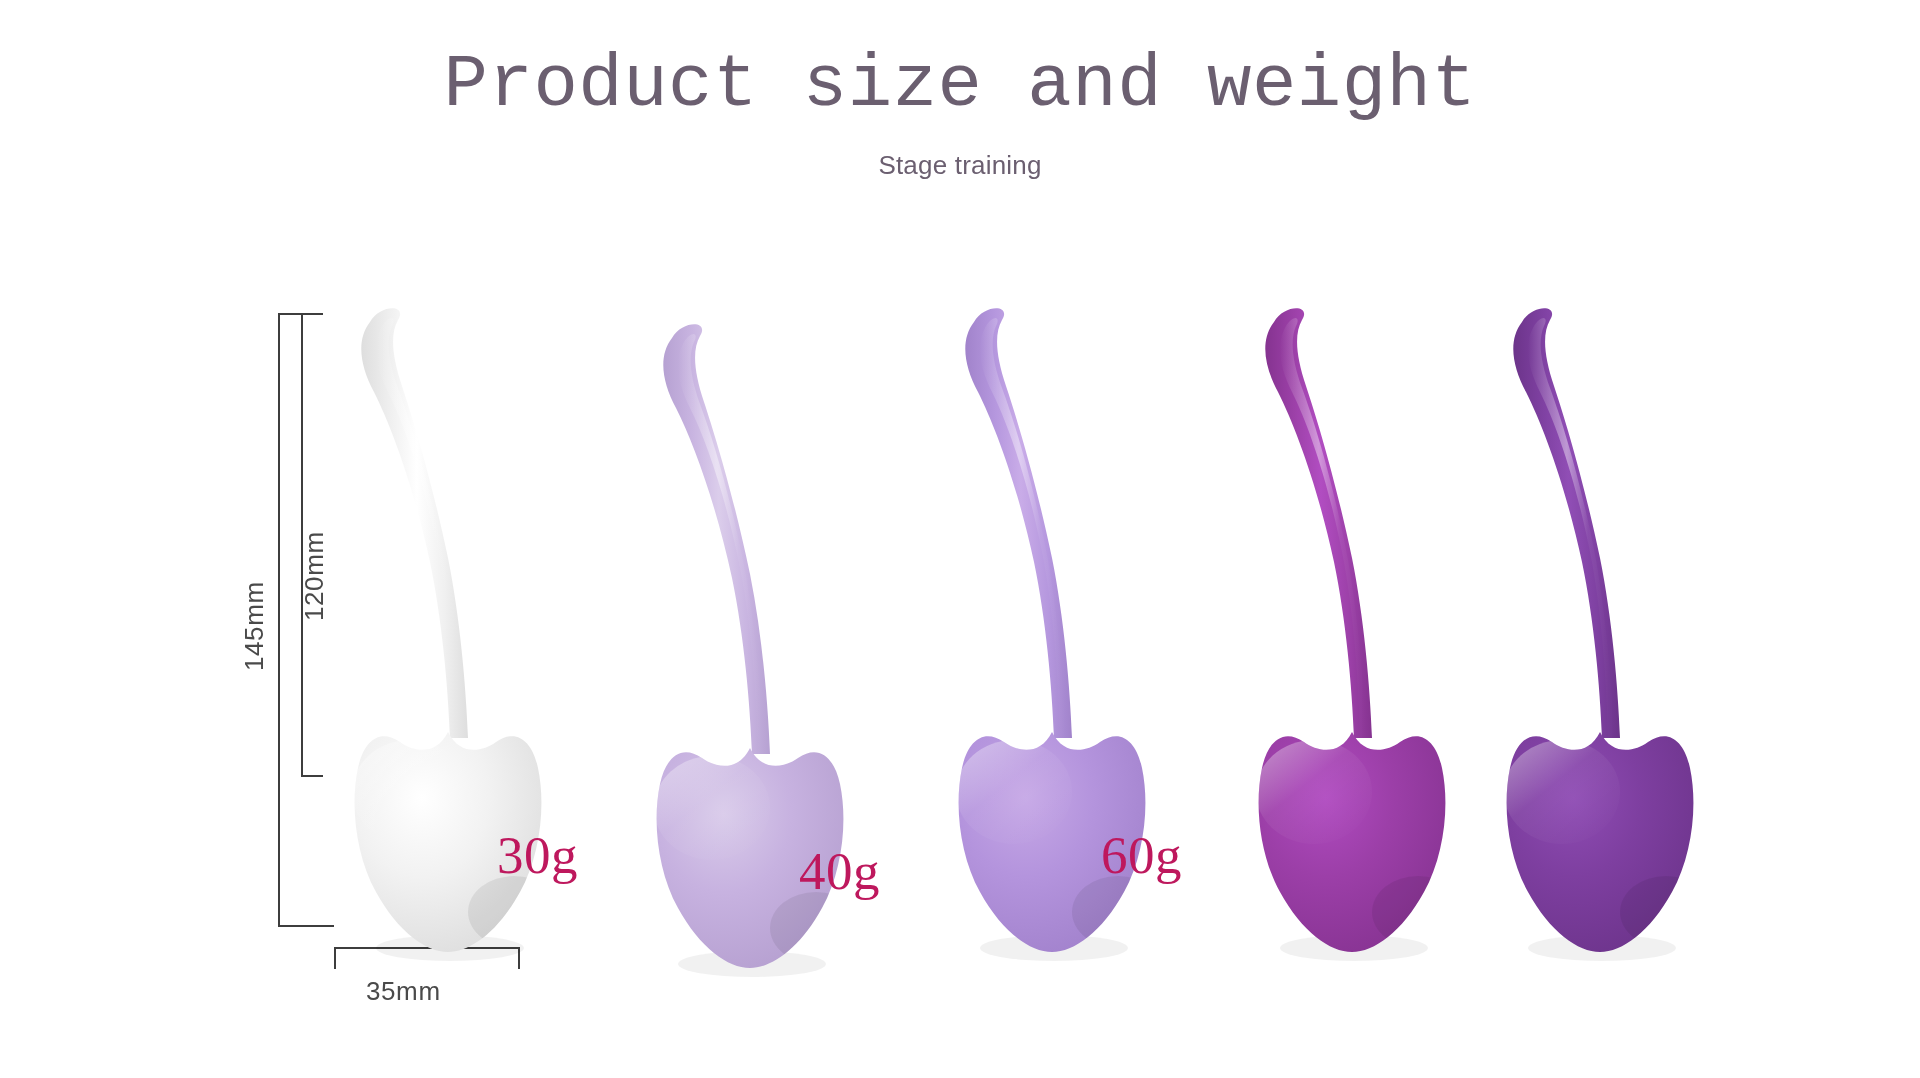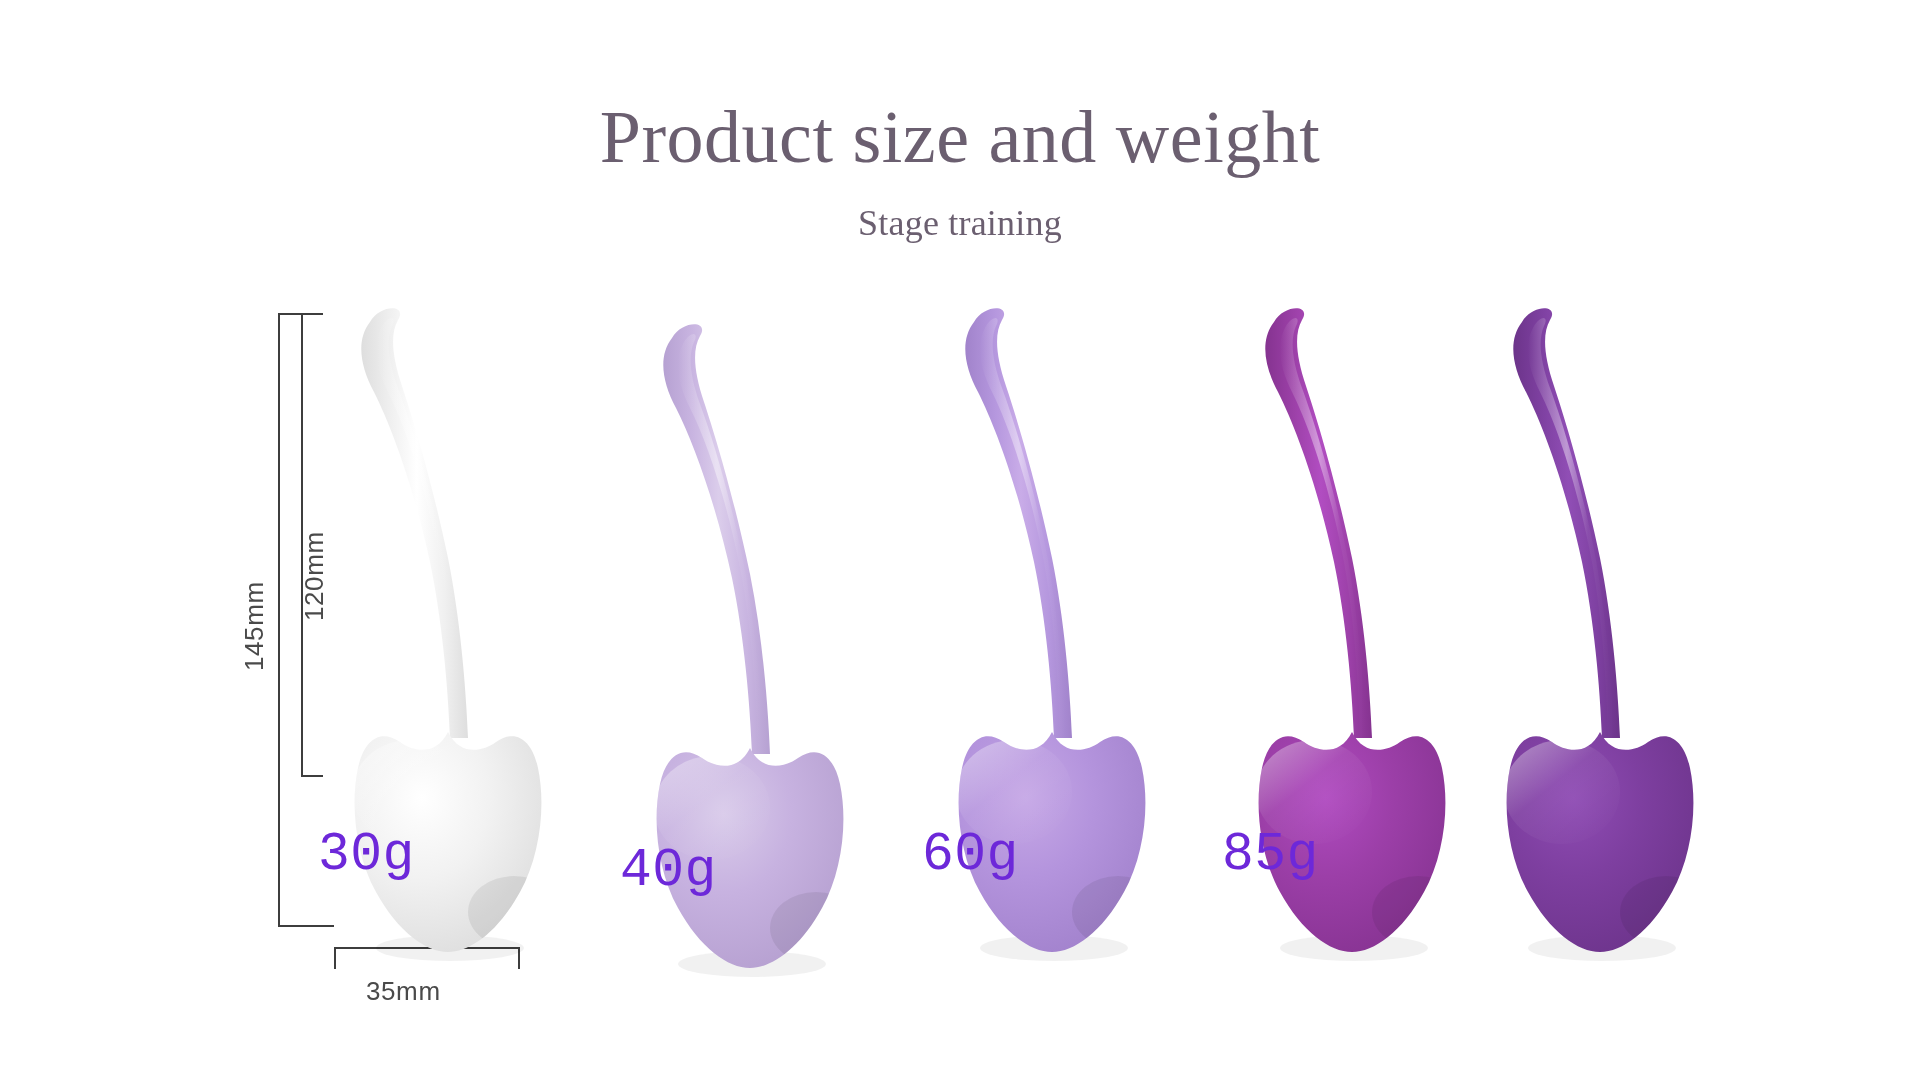--- a/index.html
+++ b/index.html
@@ -19,36 +19,36 @@
   
   #header {
     position: absolute;
     top: 0;
     left: 0;
     width: 1920px;
     text-align: center;
   }
   #page-title {
     margin: 0;
-    padding-top: 100px;
+    padding-top: 48px;
     font-size: 74px;
     font-weight: 400;
     letter-spacing: 0.5px;
     color: #6b5f70;
     line-height: 1.0;
-    font-family: Liberation Serif, serif;
+    font-family: Liberation Mono, monospace;
   }
   #page-subtitle {
     margin: 0;
     padding-top: 28px;
-    font-size: 36px;
+    font-size: 26px;
     font-weight: 400;
     color: #6b5f70;
     letter-spacing: 0.2px;
-    font-family: Liberation Serif, serif;
+    font-family: Liberation Sans, sans-serif;
   }
 
   
   #stage {
     position: absolute;
     top: 0;
     left: 0;
     width: 1920px;
     height: 1078px;
   }
@@ -65,26 +65,26 @@
     left: 0;
     width: 260px;
     height: 660px;
     overflow: visible;
   }
 
   .weight-label {
     position: absolute;
     left: 0;
     width: 260px;
-    text-align: left;
+    text-align: right;
     font-size: 53px;
     font-weight: 400;
-    color: #6d28d9;
+    color: #be185d;
     letter-spacing: 0.5px;
-    font-family: Liberation Mono, monospace;
+    font-family: Liberation Serif, serif;
     pointer-events: none;
   }
 
   
   #dimensions {
     position: absolute;
     top: 0;
     left: 0;
     width: 1920px;
     height: 1078px;
@@ -457,21 +457,20 @@
              C 152 652, 180 632, 202 592
              C 222 556, 228 506, 220 468
              C 214 440, 198 428, 178 442
              C 164 452, 142 456, 130 432 Z" fill="url(#bodyg_p3)"></path>
 
     <g clip-path="url(#bodyclip_p3)">
       <ellipse cx="92" cy="492" rx="58" ry="52" fill="url(#bodysheen_p3)"></ellipse>
       <ellipse cx="196" cy="612" rx="46" ry="36" fill="#000000" opacity="0.07"></ellipse>
     </g>
   </svg>
-      <div class="weight-label" style="top: 525px;">85g</div>
     </div>
     <div class="product" style="left: 1470px; top: 300px;">
       <svg class="product-svg" viewBox="0 0 260 660">
     <defs>
       <linearGradient id="stemg_p4" x1="0" y1="0" x2="1" y2="0">
         <stop offset="0%" stop-color="#6c348a"></stop>
         <stop offset="28%" stop-color="#7f41a2"></stop>
         <stop offset="52%" stop-color="#904eb5"></stop>
         <stop offset="78%" stop-color="#7f41a2"></stop>
         <stop offset="100%" stop-color="#6c348a"></stop>

